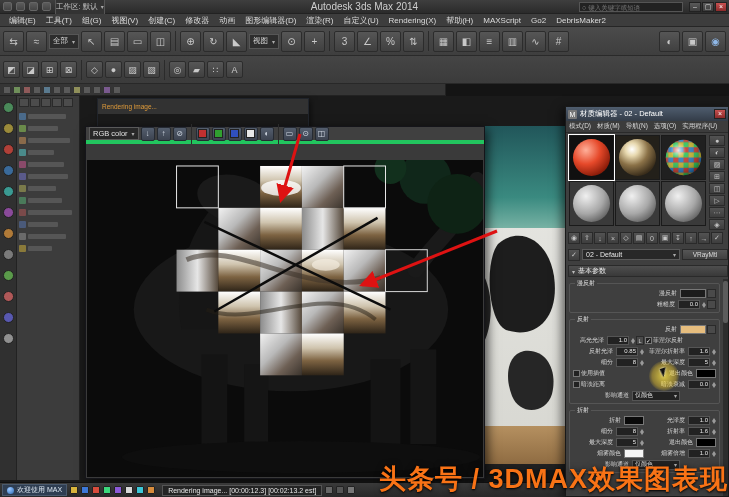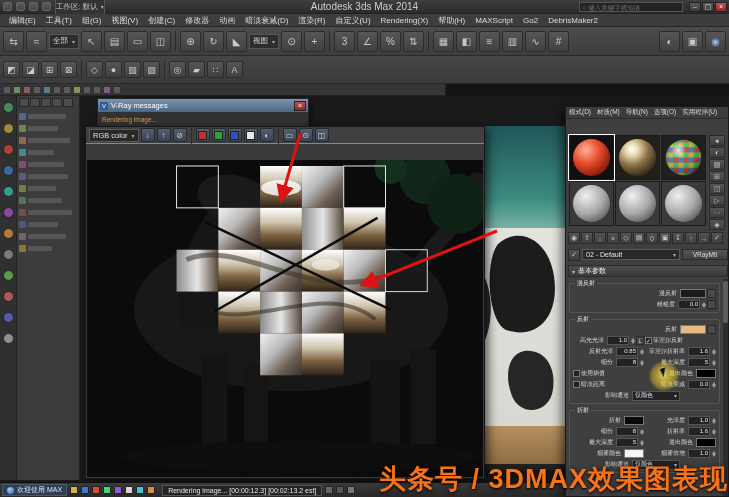--- a/index.html
+++ b/index.html
@@ -81,21 +81,21 @@
   .vm-body{height:15px;background:#323232;display:flex;align-items:center;padding:0 4px}
   .vm-line{font-size:6.5px;color:#e09b3a;white-space:nowrap}
 
   
   #fb{position:absolute;left:85px;top:126px;width:400px;height:353px;z-index:30;background:#3a3a3a;
     border:1px solid #15151a;box-shadow:3px 3px 10px rgba(0,0,0,.65)}
   .fb-title{height:15px;background:linear-gradient(#5c718c,#35465c);display:flex;align-items:center;
     gap:3px;padding:0 2px;font-size:8px;color:#fff}
   .fb-ico{width:9px;height:9px;background:#2d72b8;color:#fff;font-size:7px;line-height:9px;text-align:center;border-radius:1px}
   .fb-titletext{flex:1;white-space:nowrap;overflow:hidden}
-  .fb-toolbar{height:17px;background:#404040;border-bottom:1px solid #22c55e;display:flex;
+  .fb-toolbar{height:17px;background:#404040;border-bottom:4px solid #22c55e;display:flex;
     align-items:center;gap:2px;padding:0 3px}
   .fb-dd{height:13px;background:#282828;border:1px solid #5a5a5a;display:flex;align-items:center;
     gap:4px;padding:0 3px;font-size:7.5px;color:#e0e0e0}
   .fbtn{width:14px;height:14px;background:linear-gradient(#545e6e,#3c4350);border:1px solid #262b33;
     border-radius:2px;color:#cfd6e0;font-size:8px;display:flex;align-items:center;justify-content:center;flex:0 0 auto}
   .chansq{width:9px;height:9px;border:1px solid #222;flex:0 0 auto}
   .fb-canvas{position:absolute;left:1px;right:1px;top:33px;bottom:1px;background:#0b0b0b;overflow:hidden}
   .fb-canvas svg{width:100%;height:100%;display:block}
 
   
@@ -214,21 +214,21 @@
   </div>
 
   <div id="menubar">
     <span class="menu-item">编辑(E)</span>
     <span class="menu-item">工具(T)</span>
     <span class="menu-item">组(G)</span>
     <span class="menu-item">视图(V)</span>
     <span class="menu-item">创建(C)</span>
     <span class="menu-item">修改器</span>
     <span class="menu-item">动画</span>
-    <span class="menu-item">暗淡衰减(D)</span>
+    <span class="menu-item">图形编辑器(D)</span>
     <span class="menu-item">渲染(R)</span>
     <span class="menu-item">自定义(U)</span>
     <span class="menu-item">Rendering(X)</span>
     <span class="menu-item">帮助(H)</span>
     <span class="menu-item">MAXScript</span>
     <span class="menu-item">Go2</span>
     <span class="menu-item">DebrisMaker2</span>
   </div>
 
   <div id="toolbar1">
@@ -369,25 +369,20 @@
         <span class="lp-ico" style="background:#6a6a6a"></span>
         <span class="lp-bar" style="width:38px"></span>
       </div>
     <div class="lp-row">
         <span class="lp-ico" style="background:#8a7a3a"></span>
         <span class="lp-bar" style="width:24px"></span>
       </div>
   </div>
 
   <div id="vmsg">
-    <div class="vm-title">
-      <span class="vm-ico">V</span>
-      <span style="flex:1">V-Ray messages</span>
-      <span class="winbtn close">×</span>
-    </div>
     <div class="vm-body">
       <span class="vm-line">Rendering image...</span>
     </div>
   </div>
 
   <div id="fb">
     <div class="fb-toolbar">
       <div class="fb-dd">
         <span>RGB color</span>
         <span class="caret">▾</span>
@@ -474,20 +469,25 @@
         <line x1="128" y1="152" x2="292" y2="58" stroke="#0c0c0c" stroke-width="2.5"></line>
 
         <rect x="90" y="6" width="42" height="42" fill="none" stroke="#e8e8e8" stroke-width="1"></rect>
         <rect x="258" y="6" width="42" height="42" fill="none" stroke="#e8e8e8" stroke-width="1"></rect>
         <rect x="300" y="90" width="42" height="42" fill="none" stroke="#d8d8d8" stroke-width="1"></rect>
       </svg>
     </div>
   </div>
 
   <div id="me">
+    <div class="me-title">
+      <span class="fb-ico" style="background:#777">M</span>
+      <span class="me-titletext">材质编辑器 - 02 - Default</span>
+      <span class="winbtn close">×</span>
+    </div>
     <div class="me-menus">
       <span class="me-menu">模式(D)</span>
       <span class="me-menu">材质(M)</span>
       <span class="me-menu">导航(N)</span>
       <span class="me-menu">选项(O)</span>
       <span class="me-menu">实用程序(U)</span>
     </div>
 
     <div id="slots">
       <div class="slot sel" style="background:#101010">

